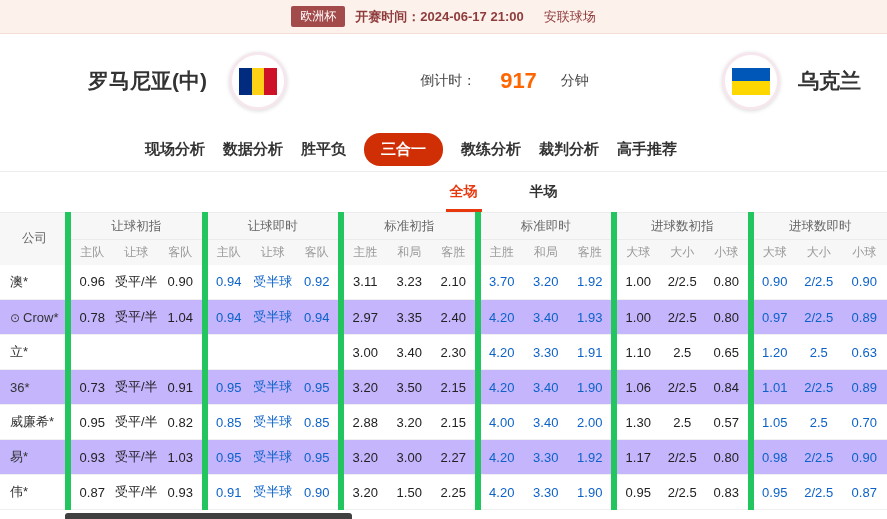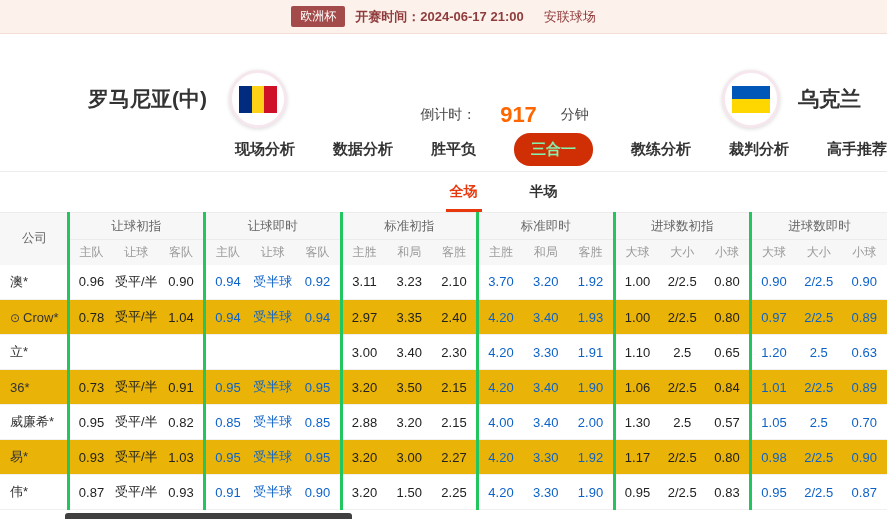--- a/index.html
+++ b/index.html
@@ -4,50 +4,50 @@
 <style>
   *{box-sizing:border-box;margin:0;padding:0}
   body{font-family:"Liberation Sans","DejaVu Sans",sans-serif;background:#fff}
   .page{width:887px;height:519px;position:relative;overflow:hidden;background:#fff}
 
   .topbar{height:34px;background:#fdf1ec;border-bottom:1px solid #f3ded7;display:flex;align-items:center;justify-content:center;gap:10px}
   .league-badge{background:#a34a4a;color:#fff;font-size:12px;padding:3px 9px;border-radius:2px;line-height:1.2}
   .kickoff{color:#8f3c3c;font-size:13px;font-weight:bold}
   .venue{color:#8f3c3c;font-size:13px;margin-left:10px}
 
-  .teams{height:94px;display:flex;align-items:flex-end;padding:0 26px 0 88px}
+  .teams{height:94px;display:flex;align-items:center;padding:0 26px 0 88px}
   .home,.away{display:flex;align-items:center}
   .home{gap:22px}
   .away{gap:18px}
   .team-name{font-size:21px;font-weight:bold;color:#333;white-space:nowrap}
   .flag-circle{width:58px;height:58px;border-radius:50%;background:#fff;border:3px solid #f6e7ee;box-shadow:0 1px 4px rgba(0,0,0,.15);display:flex;align-items:center;justify-content:center;flex:none}
   .flag{width:38px;height:27px}
   .flag-ro{background:linear-gradient(to right,#002b7f 0 33.4%,#fcd116 33.4% 66.7%,#ce1126 66.7% 100%)}
   .flag-ua{background:linear-gradient(to bottom,#0057b7 0 50%,#ffd700 50% 100%)}
   .countdown{flex:1;display:flex;align-items:center;justify-content:center}
   .cd-label,.cd-unit{font-size:14px;color:#444}
   .cd-value{font-size:22px;font-weight:bold;color:#ff6600;margin:0 24px}
 
-  .navbar{height:44px;display:flex;align-items:center;justify-content:flex-end;gap:38px;padding-left:145px;border-bottom:1px solid #ececec}
+  .navbar{height:44px;display:flex;align-items:center;justify-content:flex-start;gap:18px;padding-left:145px;border-bottom:1px solid #ececec}
   .nav-tab{font-size:15px;font-weight:bold;color:#333;cursor:pointer;white-space:nowrap}
-  .nav-tab.active{background:#d02f06;color:#86efac;border-radius:16px;padding:7px 17px}
+  .nav-tab.active{background:#d02f06;color:#ffffff;border-radius:16px;padding:7px 17px}
 
   .subnav{height:40px;display:flex;align-items:center;justify-content:center;gap:48px;padding-left:120px}
   .sub-tab{font-size:14px;font-weight:bold;color:#333;position:relative;padding:2px 2px;cursor:pointer}
   .sub-tab.active{color:#e8380d}
   .sub-tab.active::after{content:"";position:absolute;left:-2px;right:-2px;bottom:-9px;height:3px;background:#e8380d}
 
   table.odds{width:100%;border-collapse:collapse;table-layout:fixed;font-size:13px;border-top:1px solid #ececec}
   thead th{font-weight:normal;background:#f7f7f7;color:#666}
   th.company-h{text-align:left;padding-left:22px;font-size:12.5px}
   th.group-h{height:27px;font-size:12.5px;border-bottom:1px solid #ebebeb}
   th.sub-h{height:25px;font-size:12px;color:#999}
-  .group-start{border-left:3px solid #22c55e}
+  .group-start{border-left:6px solid #22c55e}
   tbody td{height:35px;text-align:center;color:#222;border-bottom:1px solid #f0f0f0;white-space:nowrap;overflow:hidden}
-  tbody tr.stripe{background:#eab308}
+  tbody tr.stripe{background:#c4b5fd}
   td.company{text-align:left;padding-left:10px;color:#333}
   td.live{color:#0d62c9}
   .crow-icon{display:inline-block;margin-right:3px;color:#444;font-size:12px}
 
   .bottom-bar{position:absolute;left:65px;bottom:0;width:287px;height:6px;background:#404040;border-radius:3px 3px 0 0}
 </style>
 </head>
 <body>
 
 <div class="page">

